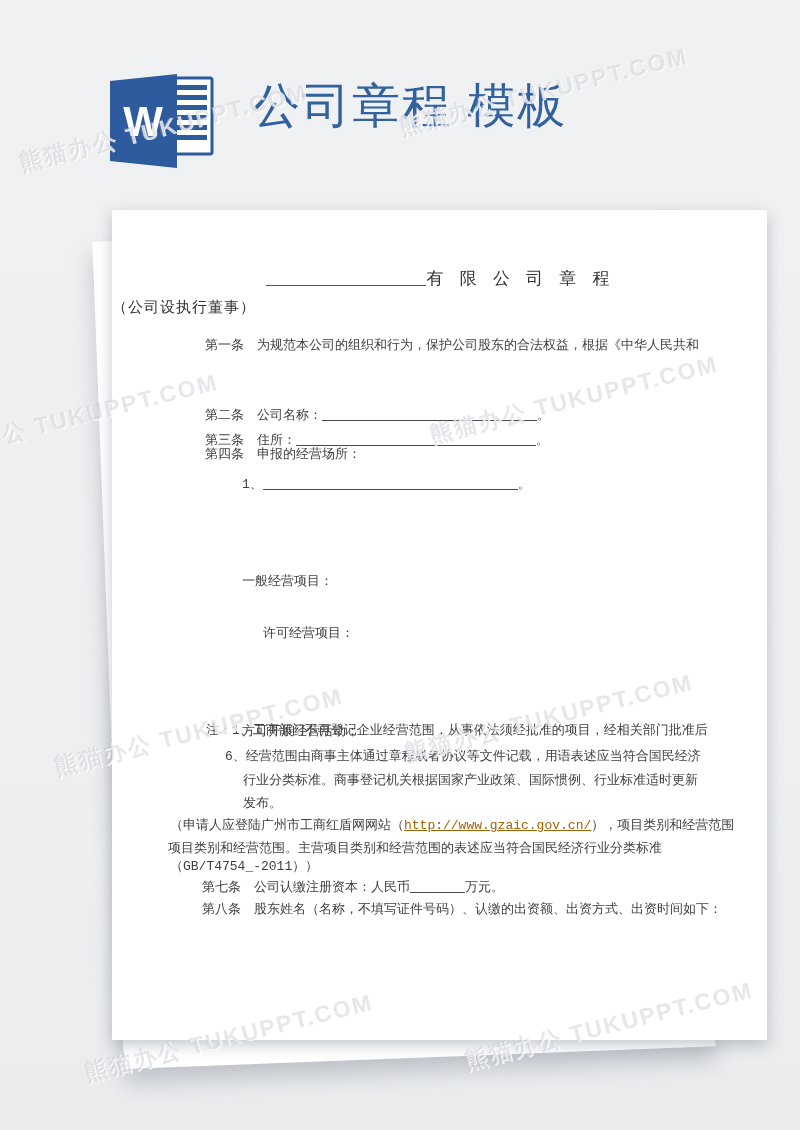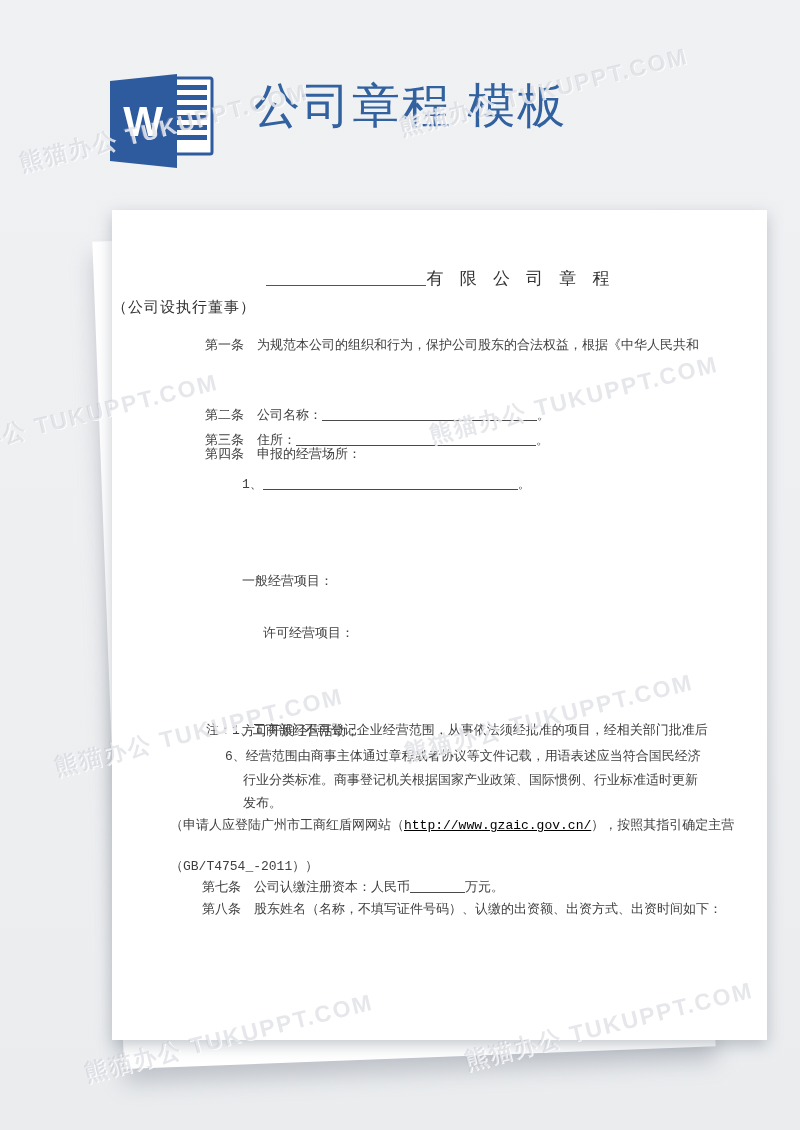--- a/index.html
+++ b/index.html
@@ -44,21 +44,21 @@
   }
   .blank{
     display:inline-block;height:13px;border-bottom:1px solid #4a4a4a;
     vertical-align:-2px;
   }
   .blank.title-blank{width:160px;border-bottom:1.5px solid #555;}
   .blank.w215{width:215px;}
   .blank.w240{width:240px;}
   .blank.w255{width:255px;}
   .blank.w55{width:55px;}
-  .doc-link{text-decoration:underline;color:#000000;}
+  .doc-link{text-decoration:underline;color:#a16207;}
   
   .wm{
     position:absolute;z-index:10;pointer-events:none;
     transform:rotate(-14deg);transform-origin:left center;
     font-family:"Liberation Sans",sans-serif;font-weight:bold;
     font-size:23px;letter-spacing:2px;white-space:nowrap;
     color:rgba(172,177,188,0.30);
     text-shadow:1px 1px 0 rgba(255,255,255,0.85);
   }
   .wm1{left:20px;top:148px;}
@@ -119,22 +119,23 @@
   <div class="doc-line" style="top:352px;left:130px;margin-top:10px;">一般经营项目：</div>
   <div class="doc-line" style="top:414px;left:127px;margin-left:24px;">许可经营项目：</div>
 
   <div class="doc-line" style="top:487px;left:94px;margin-top:24px;">注：1、工商部门不再登记企业经营范围，从事依法须经批准的项目，经相关部门批准后</div>
   <div class="doc-line" style="top:512px;left:130px;">方可开展经营活动；</div>
   <div class="doc-line" style="top:537px;left:113px;">6、经营范围由商事主体通过章程或者协议等文件记载，用语表述应当符合国民经济</div>
   <div class="doc-line" style="top:561px;left:131px;">行业分类标准。商事登记机关根据国家产业政策、国际惯例、行业标准适时更新</div>
   <div class="doc-line" style="top:584px;left:131px;">发布。</div>
 
   <div class="doc-line" style="top:606px;left:58px;">
-    <span>（申请人应登陆广州市工商红盾网网站（</span><span class="doc-link">http://www.gzaic.gov.cn/</span><span>），按照其指引确定主营</span>
+    <span>（申请人应登陆广州市工商红盾网网站（</span><span class="doc-link">http://www.gzaic.gov.cn/</span><span>），项目类别和经营范围</span>
   </div>
+  <div class="doc-line" style="top:629px;left:56px;">项目类别和经营范围。主营项目类别和经营范围的表述应当符合国民经济行业分类标准</div>
   <div class="doc-line" style="top:647px;left:58px;">（GB/T4754_-2011））</div>
 
   <div class="doc-line" style="top:668px;left:90px;">
     <span>第七条　公司认缴注册资本：人民币</span><span class="blank w55"></span><span>万元。</span>
   </div>
 
   <div class="doc-line" style="top:690px;left:90px;">第八条　股东姓名（名称，不填写证件号码）、认缴的出资额、出资方式、出资时间如下：</div>
 </div>
 
 <div class="wm wm1">熊猫办公 TUKUPPT.COM</div>

